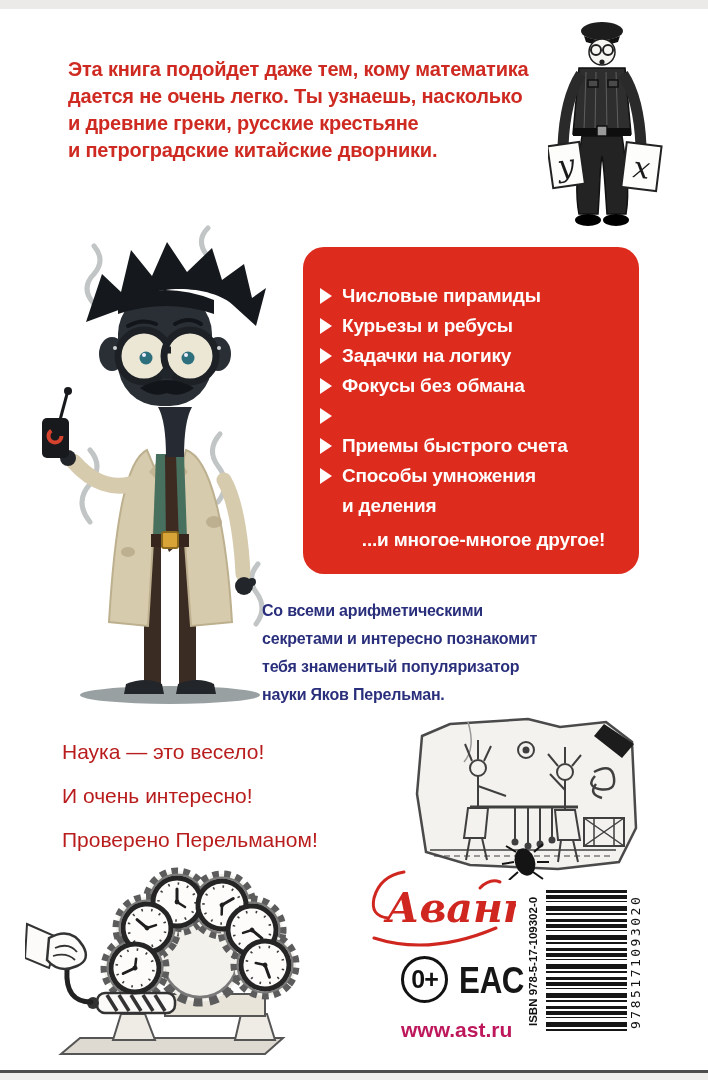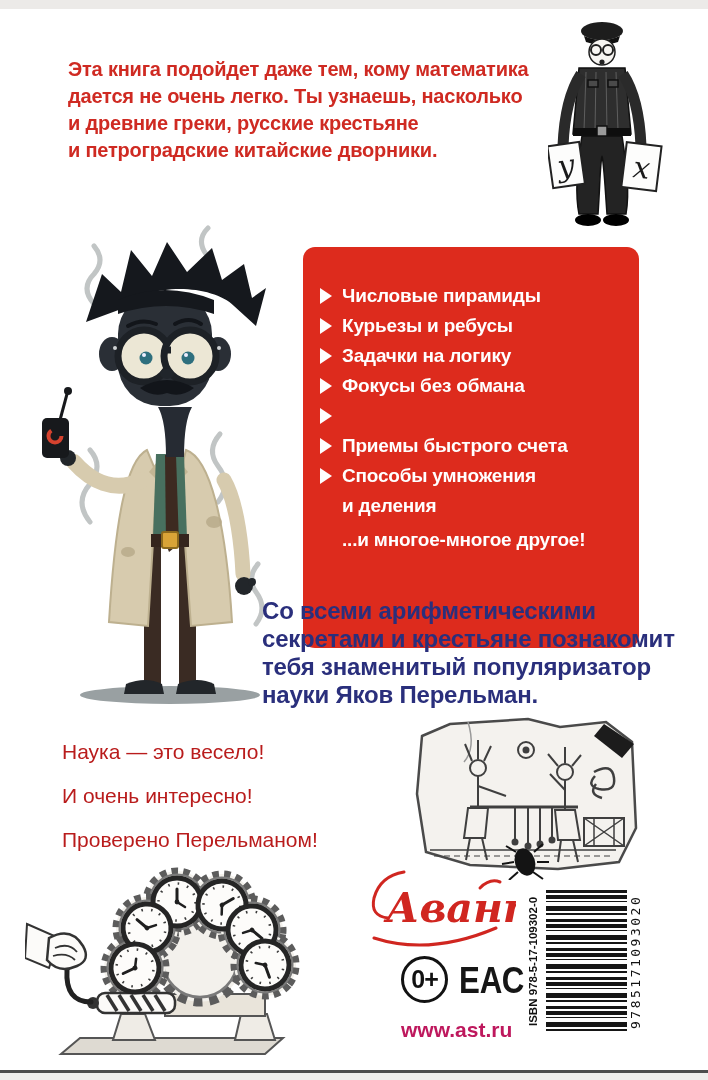--- a/index.html
+++ b/index.html
@@ -10,33 +10,33 @@
   }
   .top-strip{position:absolute;left:0;top:0;width:708px;height:9px;background:#eceae8;}
   .bottom-line{position:absolute;left:0;top:1070px;width:708px;height:3px;background:#4d4d4d;}
   .bottom-strip{position:absolute;left:0;top:1073px;width:708px;height:7px;background:#efeeec;}
 
   
   .intro{position:absolute;left:68px;top:56px;width:500px;color:#cf2a22;
     font-size:20px;font-weight:bold;line-height:27px;letter-spacing:-0.2px;}
 
   
-  .features-box{position:absolute;left:303px;top:247px;width:336px;height:401px;
-    background:#dd2b1d;border-radius:12px;box-sizing:border-box;
+  .features-box{position:absolute;left:303px;top:247px;width:336px;height:327px;
+    background:#dd2b1d;border-radius:21px;box-sizing:border-box;
     padding:34px 14px 0 17px;}
   .feature-row{display:flex;align-items:center;height:30px;}
-  .feature-row.last{margin-top:4px;}
+  .feature-row.last{margin-top:4px;justify-content:center;}
   .tri{width:0;height:0;border-left:12px solid #ffffff;border-top:8px solid transparent;
     border-bottom:8px solid transparent;margin-right:10px;flex:0 0 auto;}
   .feature-row.no-bullet .tri{visibility:hidden;}
   .feature-label{color:#ffffff;font-size:19px;font-weight:bold;letter-spacing:-0.2px;white-space:nowrap;}
 
   
   .perelman{position:absolute;left:262px;top:597px;width:420px;color:#2a2f7c;
-    font-size:24px;font-weight:bold;line-height:28px;letter-spacing:-0.2px;}
+    font-size:16px;font-weight:bold;line-height:28px;letter-spacing:-0.2px;}
 
   
   .slogan{position:absolute;left:62px;top:730px;width:330px;color:#b91c1c;
     font-size:21px;font-weight:normal;line-height:44px;}
 
   
   .avanta{position:absolute;left:360px;top:858px;width:156px;height:92px;}
   .age-badge{position:absolute;left:401px;top:956px;width:47px;height:47px;
     border:3.5px solid #121212;border-radius:50%;box-sizing:border-box;
     display:flex;align-items:center;justify-content:center;
@@ -222,21 +222,21 @@
       <span class="feature-label">и деления</span>
     </div>
     <div class="feature-row no-bullet last">
       <span class="tri"></span>
       <span class="feature-label">...и многое-многое другое!</span>
     </div>
   </div>
 
   <div class="perelman">
     <div>Со всеми арифметическими</div>
-    <div>секретами и крестьяне познакомит</div>
+    <div>секретами и интересно познакомит</div>
     <div>тебя знаменитый популяризатор</div>
     <div>науки Яков Перельман.</div>
   </div>
 
   <div class="slogan">
     <div>Наука — это весело!</div>
     <div>И очень интересно!</div>
     <div>Проверено Перельманом!</div>
   </div>
 

